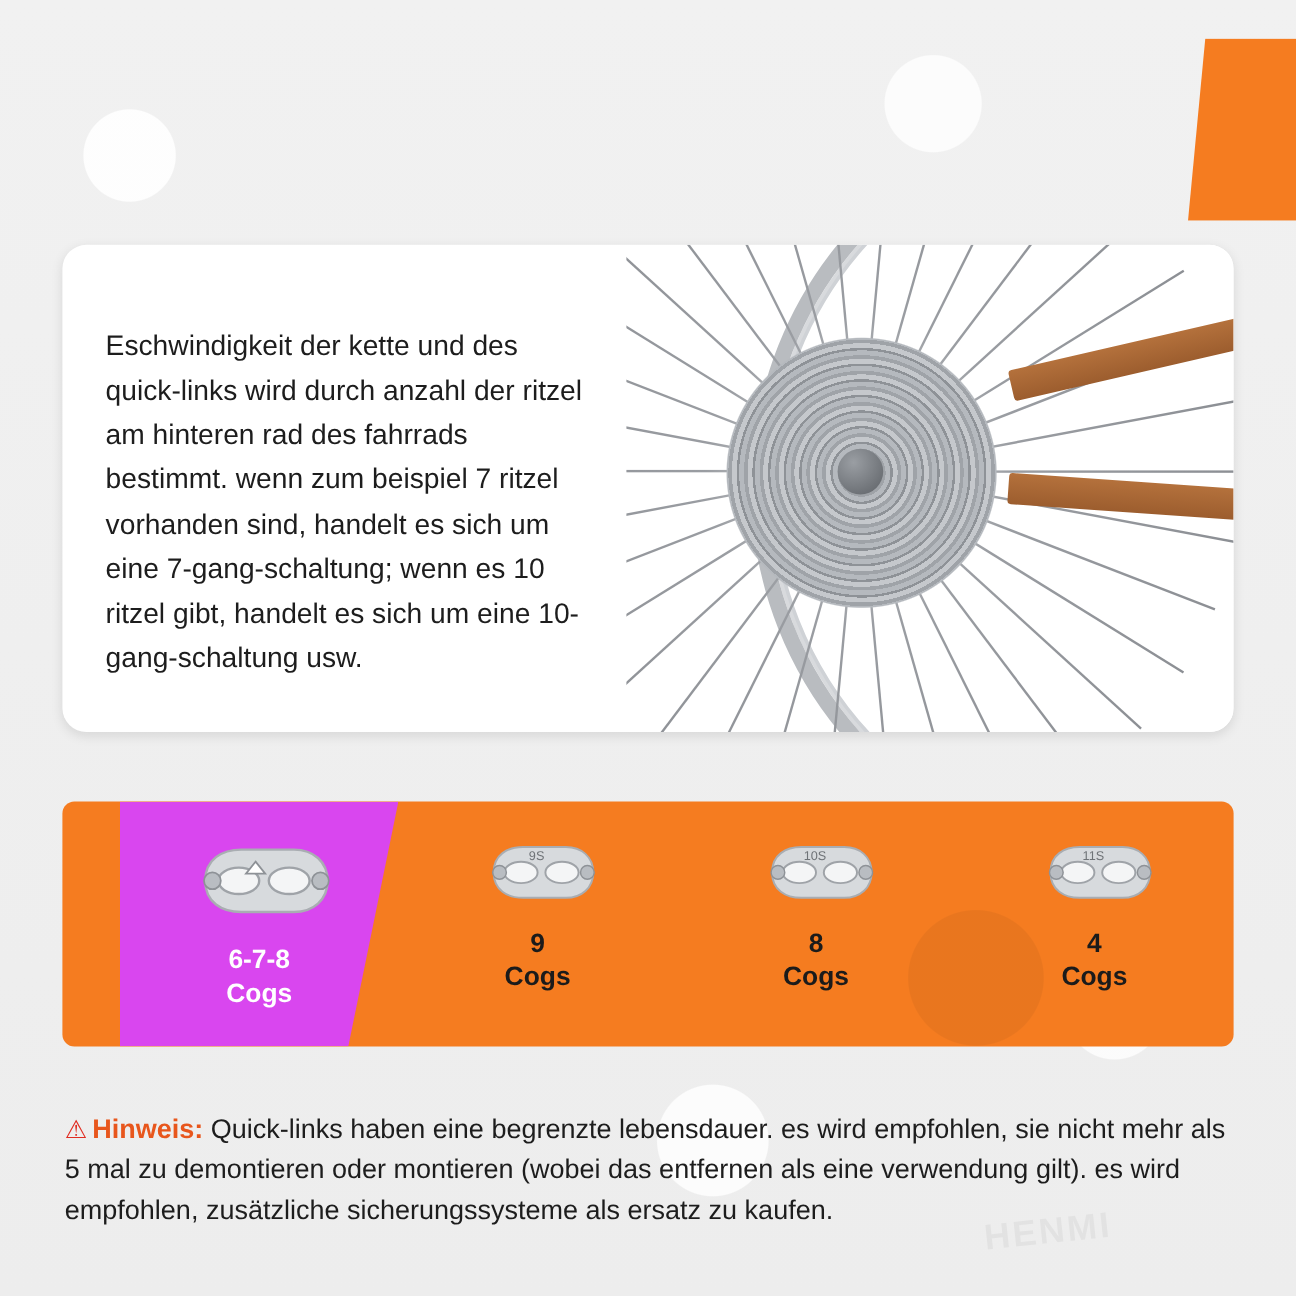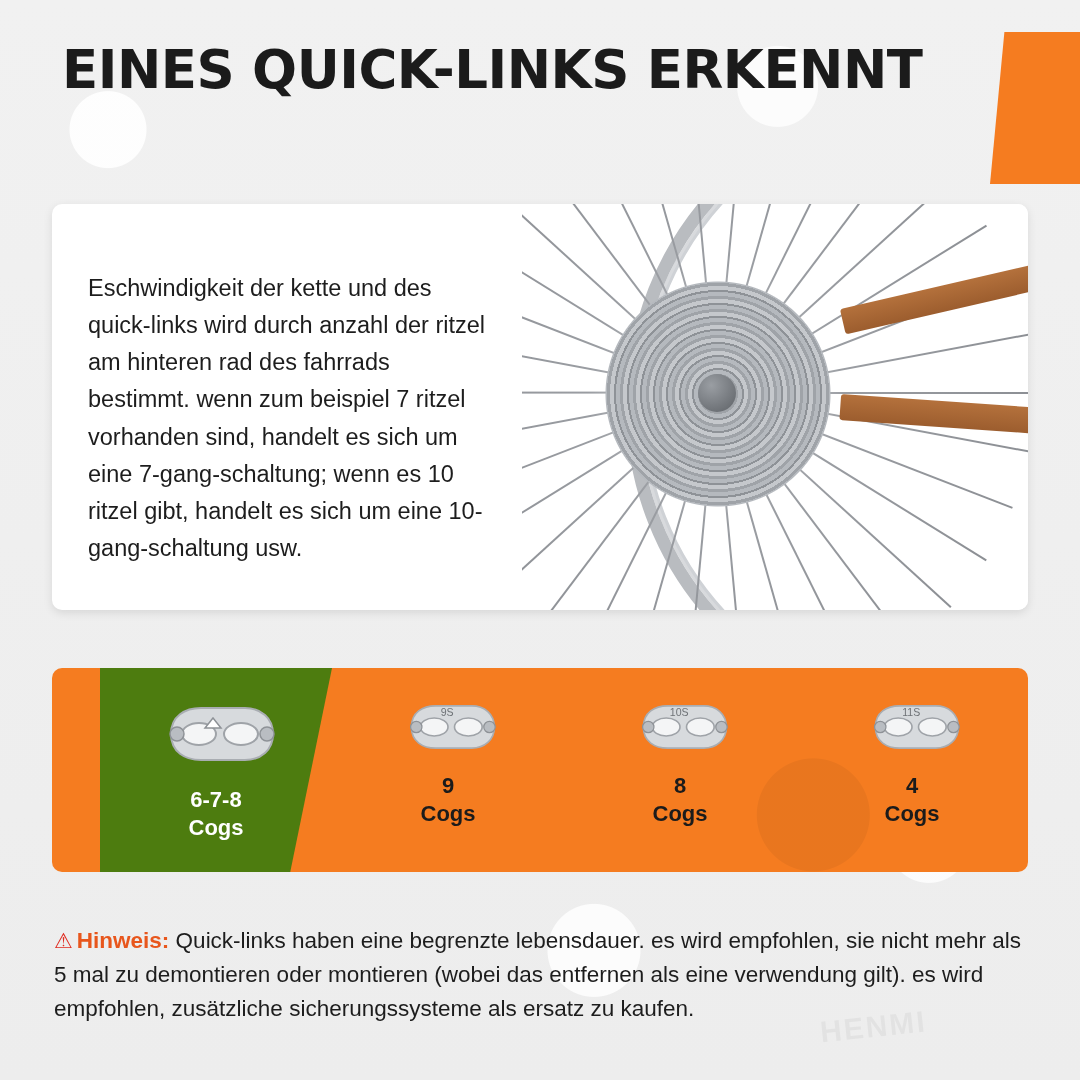--- a/index.html
+++ b/index.html
@@ -64,21 +64,21 @@
   .title .l2 { display: block; }
 
   
   .info-card {
     position: absolute;
     left: 52px;
     top: 204px;
     width: 976px;
     height: 406px;
     background: #ffffff;
-    border-radius: 10px;
+    border-radius: 20px;
     box-shadow: 0 3px 10px rgba(0,0,0,0.10);
     overflow: hidden;
     display: flex;
   }
   .info-text {
     width: 470px;
     padding: 66px 24px 20px 36px;
     font-size: 23.5px;
     line-height: 1.58;
     color: #1d1d1d;
@@ -180,21 +180,21 @@
     position: relative;
     flex: 1;
     z-index: 2;
     display: flex;
     flex-direction: column;
     align-items: center;
     justify-content: flex-start;
     padding-top: 26px;
   }
   .cog-cell.active {
-    background: #4d7c0f;
+    background: #d946ef;
     clip-path: polygon(0 0, 100% 0, 82% 100%, 0 100%);
     margin-left: 48px;
   }
   .cog-cell.active .cog-label { color: #ffffff; }
   .cog-label {
     margin-top: 12px;
     text-align: center;
     font-size: 22px;
     font-weight: 700;
     color: #1b1b1b;
@@ -231,21 +231,20 @@
 <body>
 
 <div class="bg-pattern"></div>
 <div class="wm-text" style="left:70px; top:700px;">HENMI</div>
 <div class="wm-text" style="left:620px; top:300px;">HENMI</div>
 <div class="wm-text" style="left:820px; top:1010px;">HENMI</div>
 
 <div class="orange-corner"></div>
 
 <h1 class="title">
-  <span class="l2">EINES QUICK-LINKS ERKENNT</span>
 </h1>
 
 <div class="info-card">
   <div class="info-text">Eschwindigkeit der kette und des quick-links wird durch anzahl der ritzel am hinteren rad des fahrrads bestimmt. wenn zum beispiel 7 ritzel vorhanden sind, handelt es sich um eine 7-gang-schaltung; wenn es 10 ritzel gibt, handelt es sich um eine 10-gang-schaltung usw.</div>
   <div class="wheel-area">
     <div class="rim"></div>
     <div class="rim-inner"></div>
     <div class="spokes" id="spokes">
         <div class="spoke" style="transform: rotate(0deg);"></div>
         <div class="spoke" style="transform: rotate(10.5882deg);"></div>

